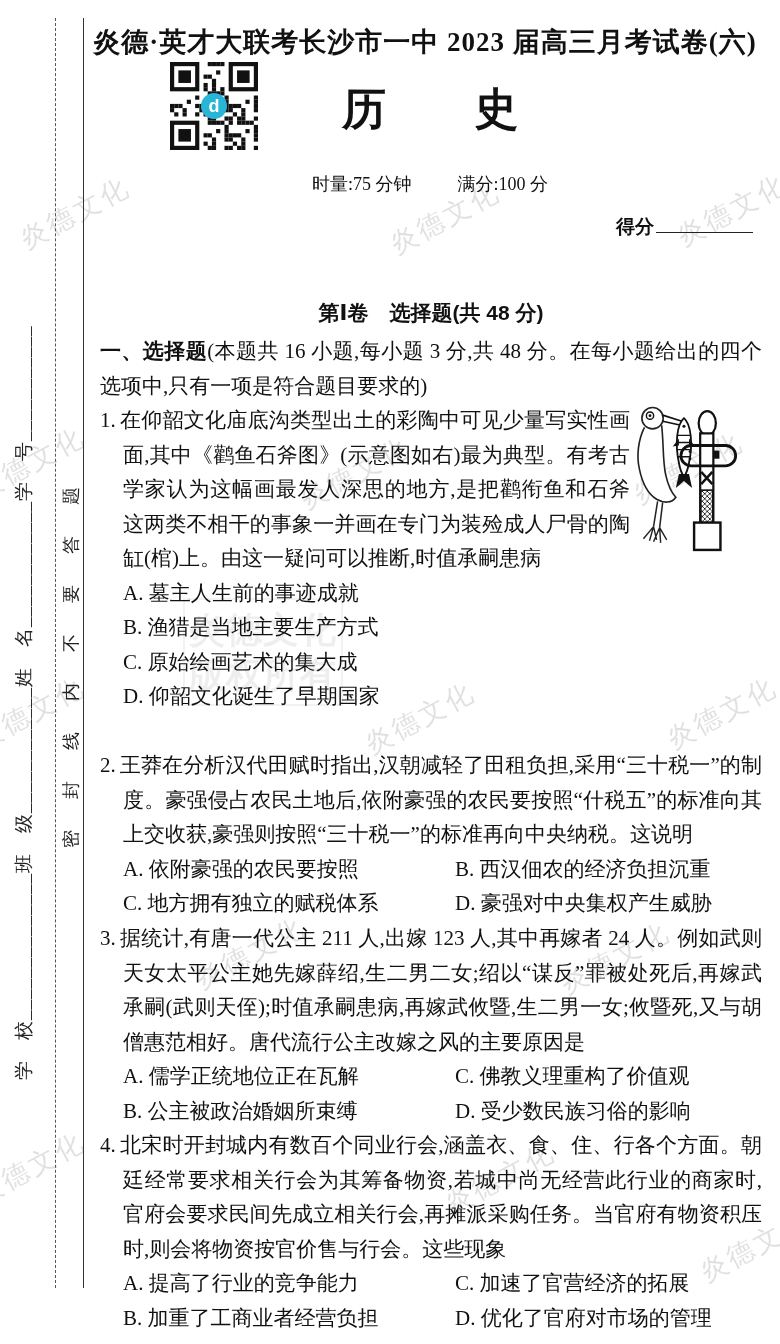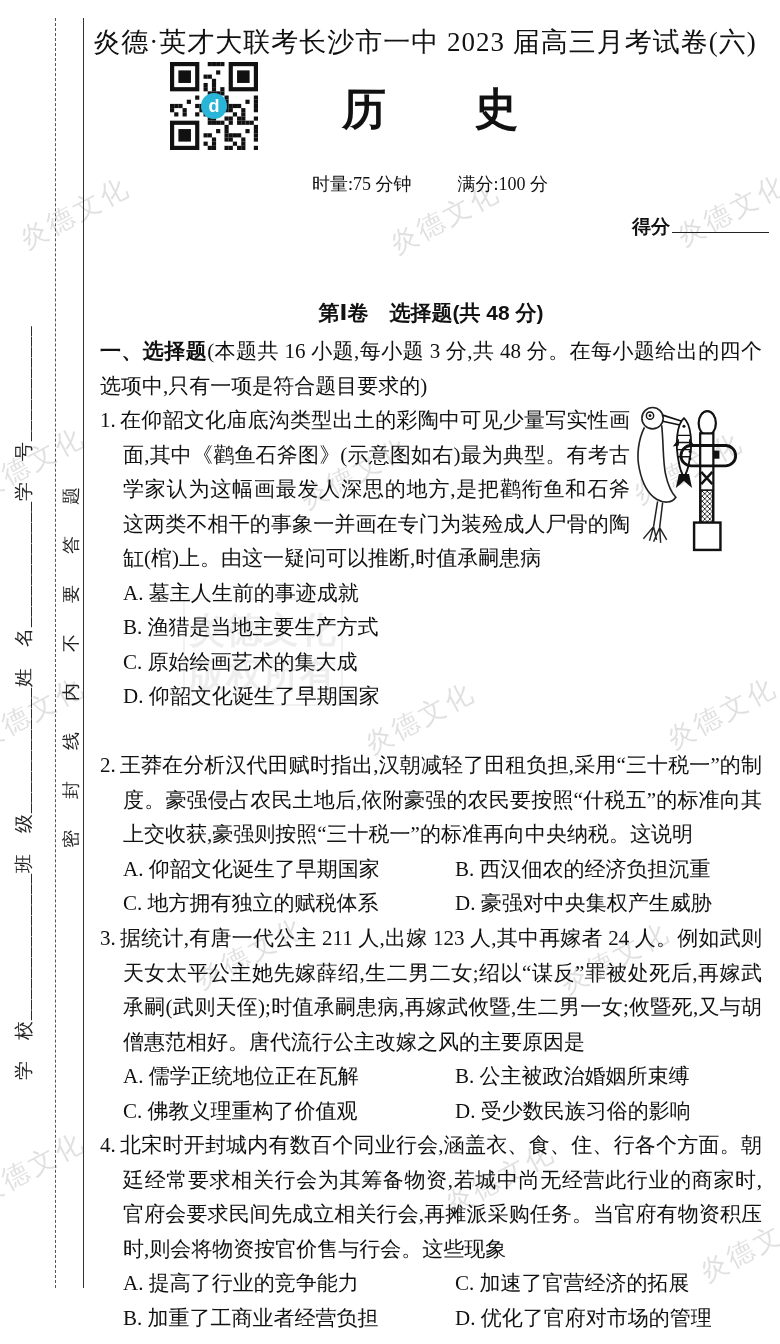--- a/index.html
+++ b/index.html
@@ -33,40 +33,40 @@
   .margin-solid{position:absolute;left:83px;top:18px;height:1270px;width:0;border-left:1.5px solid #333;}
   .vtext{
     position:absolute;transform-origin:0 0;transform:rotate(-90deg);
     white-space:nowrap;color:#222;
   }
   .student-fields{left:11px;top:1080px;font-size:19px;letter-spacing:1px;}
   .seal-text{left:59px;top:848px;font-size:18px;letter-spacing:31px;}
   
   .exam-title{
     position:absolute;left:90px;top:24px;width:670px;
-    text-align:center;font-size:27px;font-weight:normal;
+    text-align:center;font-size:27px;font-weight:bold;
     letter-spacing:1px;
   }
   .qr{position:absolute;left:170px;top:62px;width:88px;height:88px;}
   .qr svg{display:block;}
   .qr-logo{
     position:absolute;left:31px;top:31px;width:26px;height:26px;
     background:#29b5d8;border-radius:50%;
     color:#fff;font-family:"Liberation Sans","DejaVu Sans",sans-serif;
     font-weight:bold;font-size:18px;line-height:26px;text-align:center;
   }
   .subject{
     position:absolute;left:100px;top:80px;width:660px;
     text-align:center;font-size:44px;font-weight:bold;
     font-family:"Liberation Sans","DejaVu Sans",sans-serif;
   }
   .meta{position:absolute;left:100px;top:172px;width:660px;text-align:center;font-size:18px;}
   .meta .gap{display:inline-block;width:46px;}
   .score{
-    position:absolute;left:632px;top:214px;font-size:19px;font-weight:bold;
+    position:absolute;left:616px;top:214px;font-size:19px;font-weight:bold;
     font-family:"Liberation Sans","DejaVu Sans",sans-serif;
   }
   .score-line{display:inline-block;width:97px;border-bottom:1.5px solid #222;height:18px;margin-left:2px;}
   
   .section-title{
     position:absolute;left:100px;top:263px;width:662px;text-align:center;
     font-size:21px;font-weight:bold;
     font-family:"Liberation Sans","DejaVu Sans",sans-serif;
     margin-top:36px;
   }
@@ -297,33 +297,33 @@
       </p>
       <div class="opt-line">A. 墓主人生前的事迹成就</div>
       <div class="opt-line">B. 渔猎是当地主要生产方式</div>
       <div class="opt-line">C. 原始绘画艺术的集大成</div>
       <div class="opt-line">D. 仰韶文化诞生了早期国家</div>
     </div>
 
     <div class="question q2">
       <p class="q-stem"><span class="qnum">2.</span><span>王莽在分析汉代田赋时指出,汉朝减轻了田租负担,采用“三十税一”的制度。豪强侵占农民土地后,依附豪强的农民要按照“什税五”的标准向其上交收获,豪强则按照“三十税一”的标准再向中央纳税。这说明</span></p>
       <div class="opts-two">
-        <div>A. 仰韶文化诞生了早期国家</div>
+        <div>A. 依附豪强的农民要按照</div>
         <div>B. 西汉佃农的经济负担沉重</div>
         <div>C. 地方拥有独立的赋税体系</div>
         <div>D. 豪强对中央集权产生威胁</div>
       </div>
     </div>
 
     <div class="question q3">
       <p class="q-stem"><span class="qnum">3.</span><span>据统计,有唐一代公主 211 人,出嫁 123 人,其中再嫁者 24 人。例如武则天女太平公主她先嫁薛绍,生二男二女;绍以“谋反”罪被处死后,再嫁武承嗣(武则天侄);时值承嗣患病,再嫁武攸暨,生二男一女;攸暨死,又与胡僧惠范相好。唐代流行公主改嫁之风的主要原因是</span></p>
       <div class="opts-two">
         <div>A. 儒学正统地位正在瓦解</div>
+        <div>C. 佛教义理重构了价值观</div>
         <div>B. 公主被政治婚姻所束缚</div>
-        <div>C. 佛教义理重构了价值观</div>
         <div>D. 受少数民族习俗的影响</div>
       </div>
     </div>
 
     <div class="question q4">
       <p class="q-stem"><span class="qnum">4.</span><span>北宋时开封城内有数百个同业行会,涵盖衣、食、住、行各个方面。朝廷经常要求相关行会为其筹备物资,若城中尚无经营此行业的商家时,官府会要求民间先成立相关行会,再摊派采购任务。当官府有物资积压时,则会将物资按官价售与行会。这些现象</span></p>
       <div class="opts-two">
         <div>A. 提高了行业的竞争能力</div>
         <div>C. 加速了官营经济的拓展</div>
         <div>B. 加重了工商业者经营负担</div>

